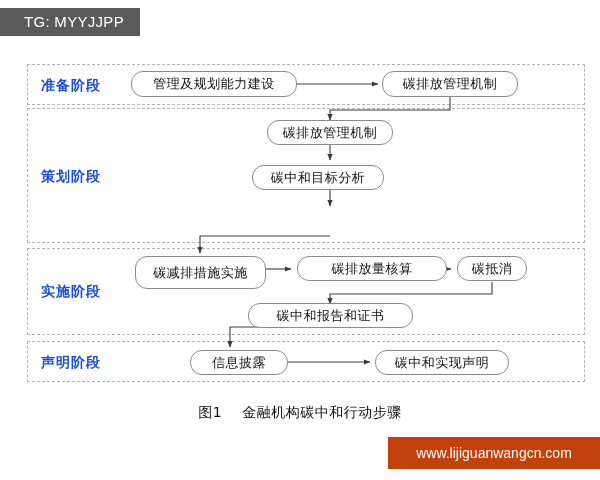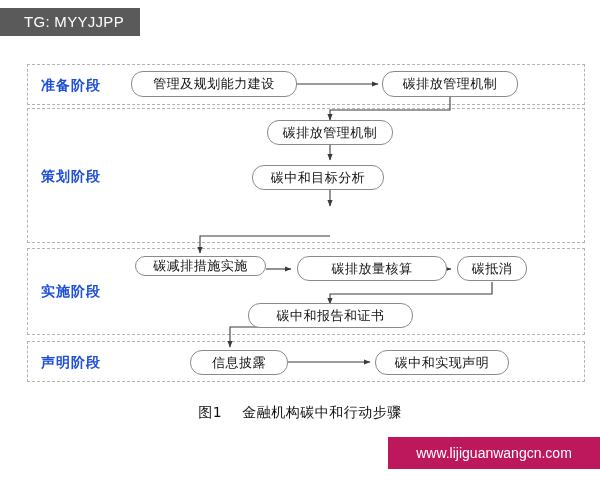--- a/index.html
+++ b/index.html
@@ -35,21 +35,21 @@
     letter-spacing: 0.3px;
     font-family: "Liberation Sans", sans-serif;
   }
   
   .watermark {
     position: absolute;
     left: 388px;
     top: 437px;
     width: 212px;
     height: 32px;
-    background: #be185d;
+    background: #c2410c;
     color: #ffffff;
     font-size: 14px;
     line-height: 32px;
     text-align: center;
     box-sizing: border-box;
     font-family: "Liberation Sans", sans-serif;
   }
   
   .stage {
     position: absolute;
@@ -154,21 +154,21 @@
 
   <div class="node" style="left:131px; top:71px; width:166px; height:26px;">管理及规划能力建设</div>
 
   <div class="node" style="left:382px; top:71px; width:136px; height:26px;">碳排放管理机制</div>
 
   <div class="node" style="left:267px; top:120px; width:126px; height:25px;">碳排放管理机制</div>
 
   <div class="node" style="left:252px; top:165px; width:132px; height:25px;">碳中和目标分析</div>
 
 
-  <div class="node" style="left:135px; top:256px; width:131px; height:20px;">碳减排措施实施</div>
+  <div class="node" style="left:135px; top:256px; width:131px; height:33px;">碳减排措施实施</div>
 
   <div class="node" style="left:297px; top:256px; width:150px; height:25px;font-family:Liberation Mono, monospace;">碳排放量核算</div>
 
   <div class="node" style="left:457px; top:256px; width:70px; height:25px;">碳抵消</div>
 
   <div class="node" style="left:248px; top:303px; width:165px; height:25px;">碳中和报告和证书</div>
 
   <div class="node" style="left:190px; top:350px; width:98px; height:25px;">信息披露</div>
 
   <div class="node" style="left:375px; top:350px; width:134px; height:25px;">碳中和实现声明</div>

